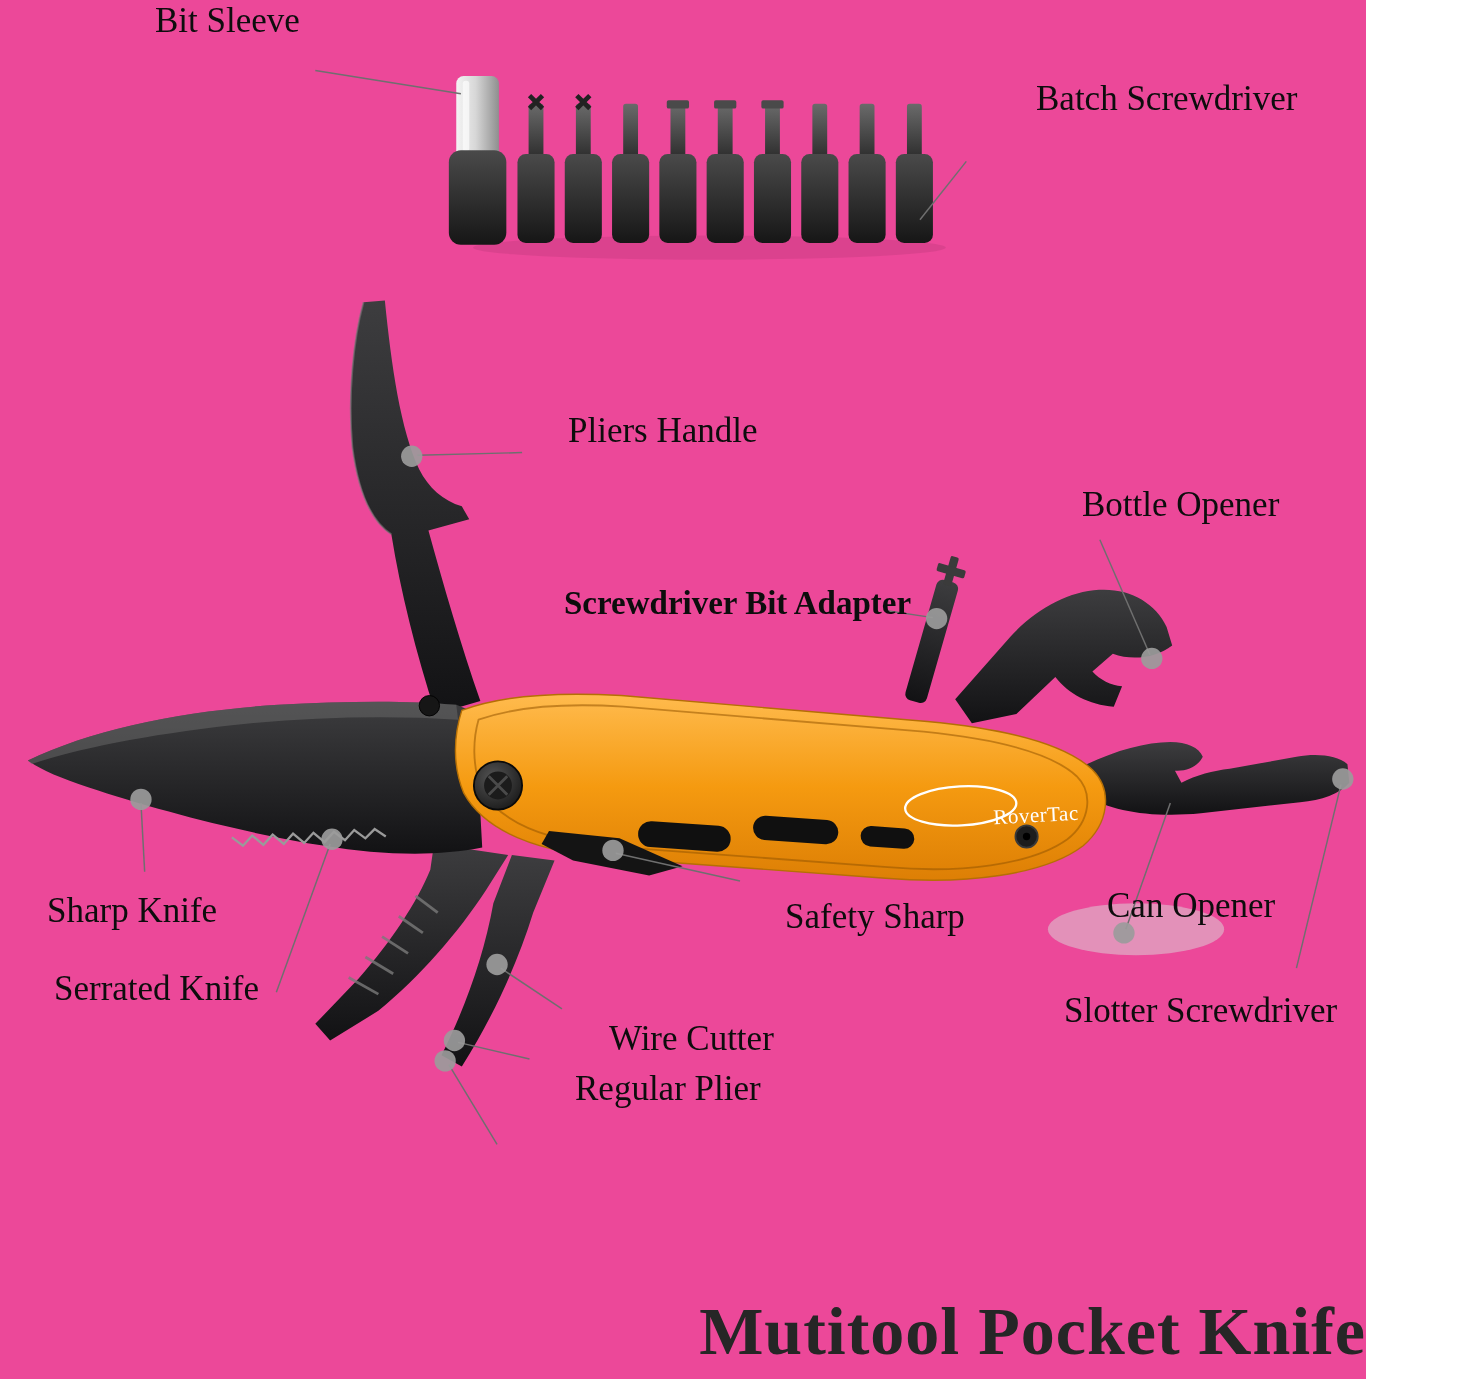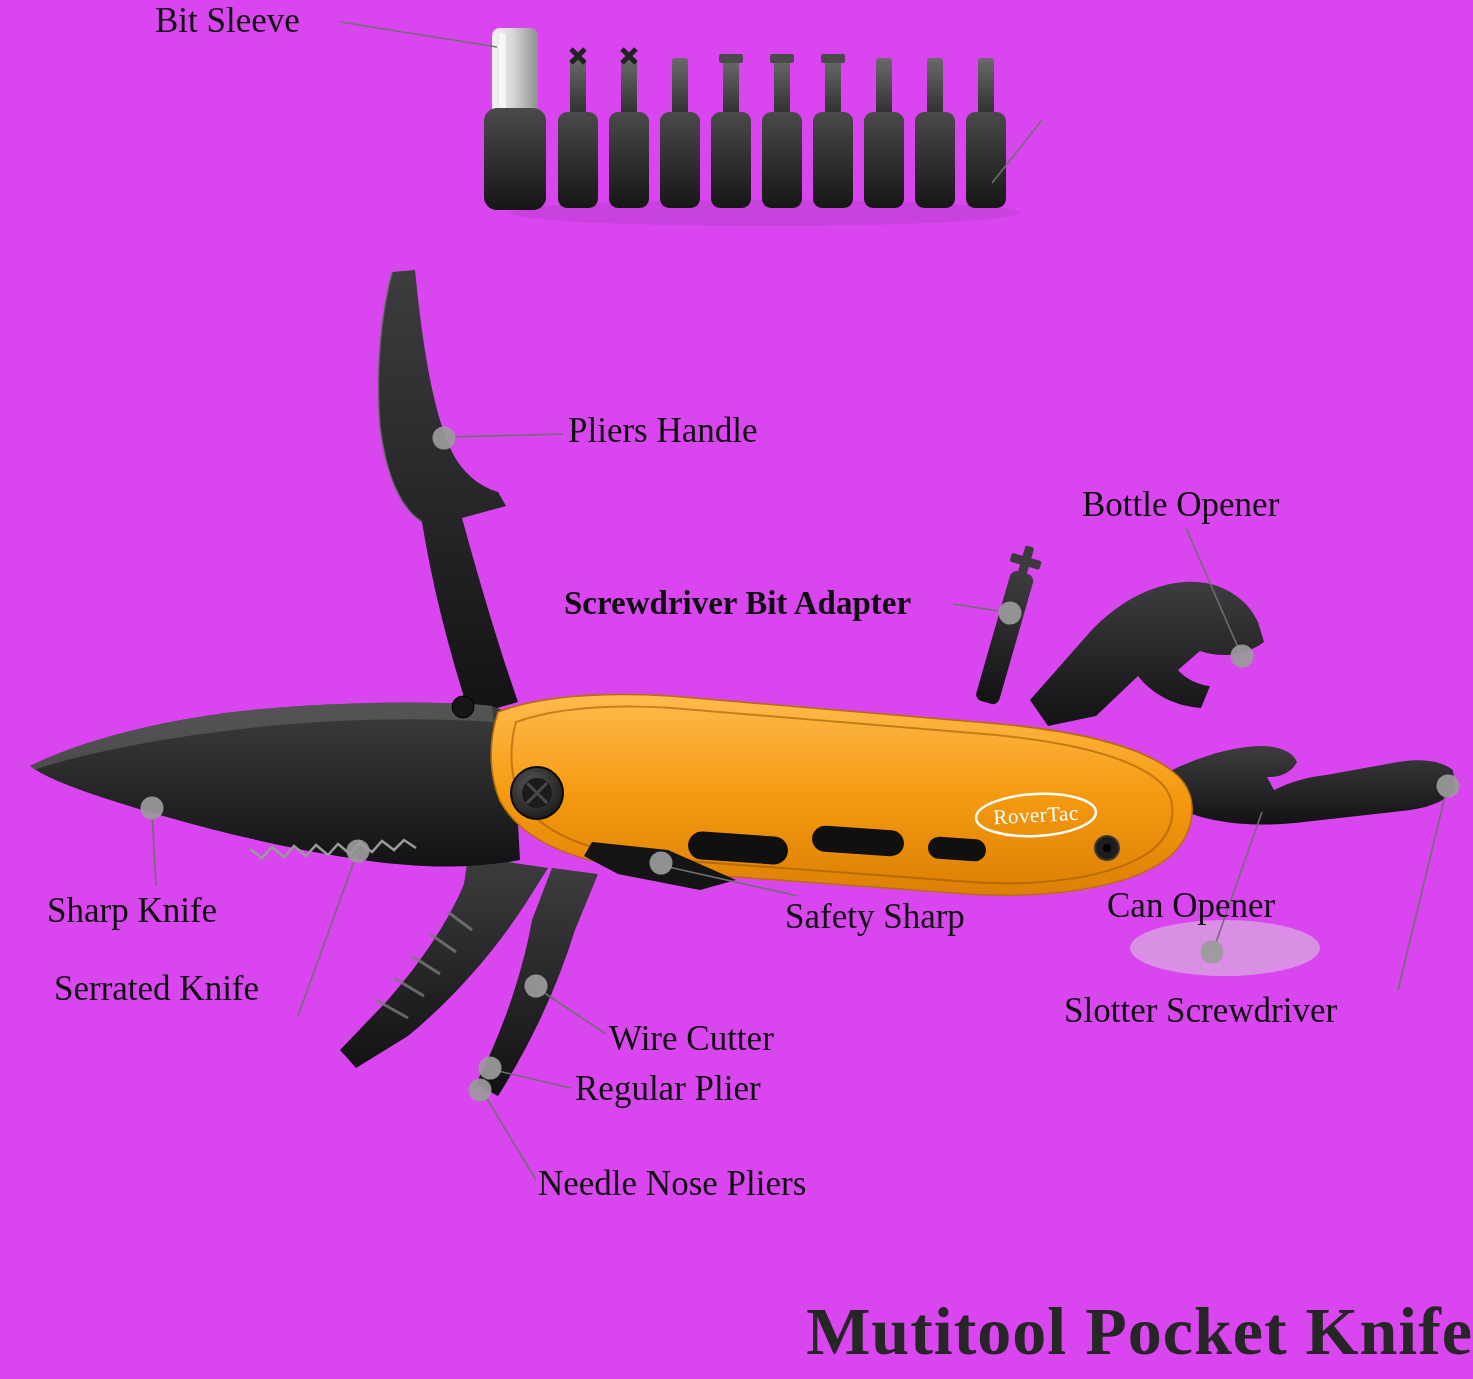--- a/index.html
+++ b/index.html
@@ -1,20 +1,20 @@
 <!DOCTYPE html>
 <html style="--handle-orange: #F59A10; --tool-black: #1B1B1D; --metal-silver: #C9C9C9; --anchor-dot-gray: #9B9B9B; --leader-line-gray: #6F6F6F; --label-text: #0D0D0D;"><head>
 <meta charset="utf-8">
 <style>
   html,body{margin:0;padding:0;background:#ffffff;}
   .canvas{
     position:relative;
-    width:1473px;
+    width:1366px;
     height:1379px;
-    background:#d946ef;
+    background:#ec4899;
     overflow:hidden;
     font-family:"Liberation Serif", serif;
   }
   .art{
     position:absolute;
     inset:0;
     width:100%;
     height:100%;
   }
   .label{
@@ -211,29 +211,29 @@
       <circle class="dot" cx="661" cy="863" r="11.5"></circle>
       <circle class="dot" cx="1212" cy="952" r="11.5"></circle>
       <circle class="dot" cx="1448" cy="786" r="11.5"></circle>
       <circle class="dot" cx="536" cy="986" r="11.5"></circle>
       <circle class="dot" cx="490" cy="1068" r="11.5"></circle>
       <circle class="dot" cx="480" cy="1090" r="11.5"></circle>
     </g>
   </svg>
 
   <div class="label lbl-bit-sleeve">Bit Sleeve</div>
+  <div class="label lbl-batch-screwdriver">Batch Screwdriver</div>
   <div class="label lbl-pliers-handle">Pliers Handle</div>
   <div class="label lbl-bottle-opener">Bottle Opener</div>
   <div class="label lbl-screwdriver-bit-adapter">Screwdriver Bit Adapter</div>
   <div class="label lbl-sharp-knife">Sharp Knife</div>
   <div class="label lbl-safety-lock">Safety Sharp</div>
   <div class="label lbl-can-opener">Can Opener</div>
   <div class="label lbl-slotter-screwdriver">Slotter Screwdriver</div>
   <div class="label lbl-serrated-knife">Serrated Knife</div>
   <div class="label lbl-wire-cutter">Wire Cutter</div>
   <div class="label lbl-regular-plier">Regular Plier</div>
-  <div class="label lbl-needle-nose-pliers">Needle Nose Pliers</div>
 
   <div class="brand-badge">RoverTac</div>
 
   <h1 class="title">Mutitool Pocket Knife</h1>
 
 </div>
 
 </body></html>

